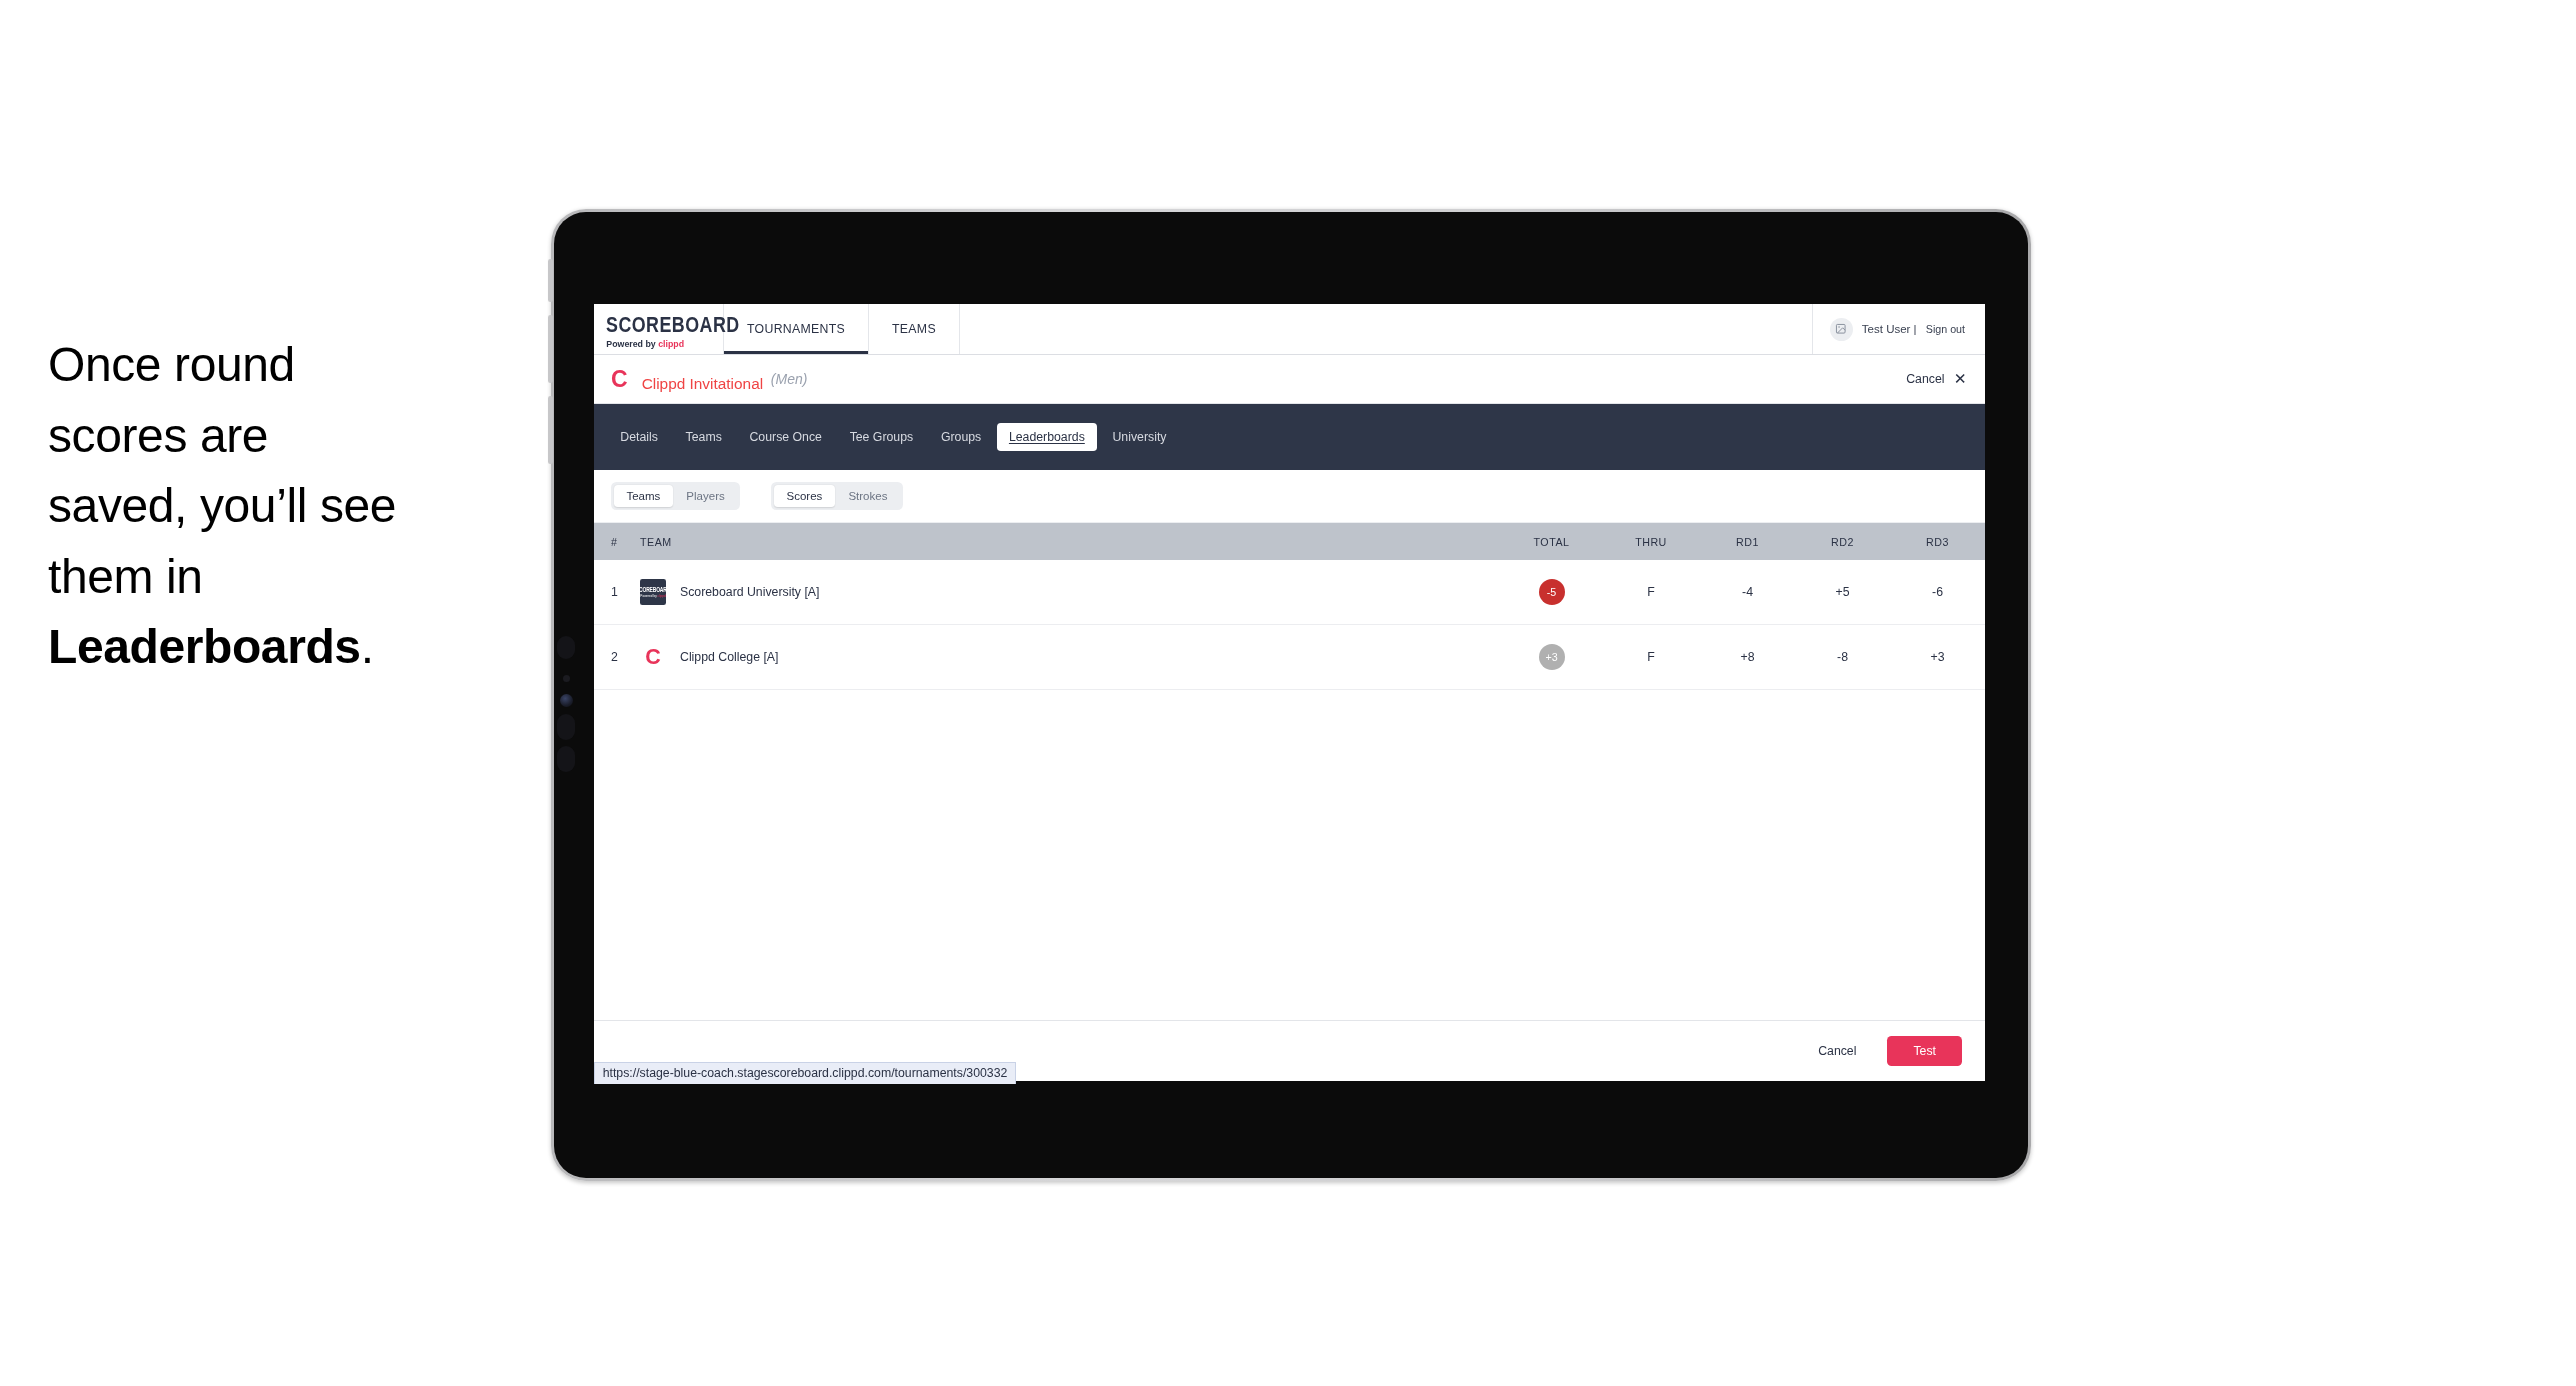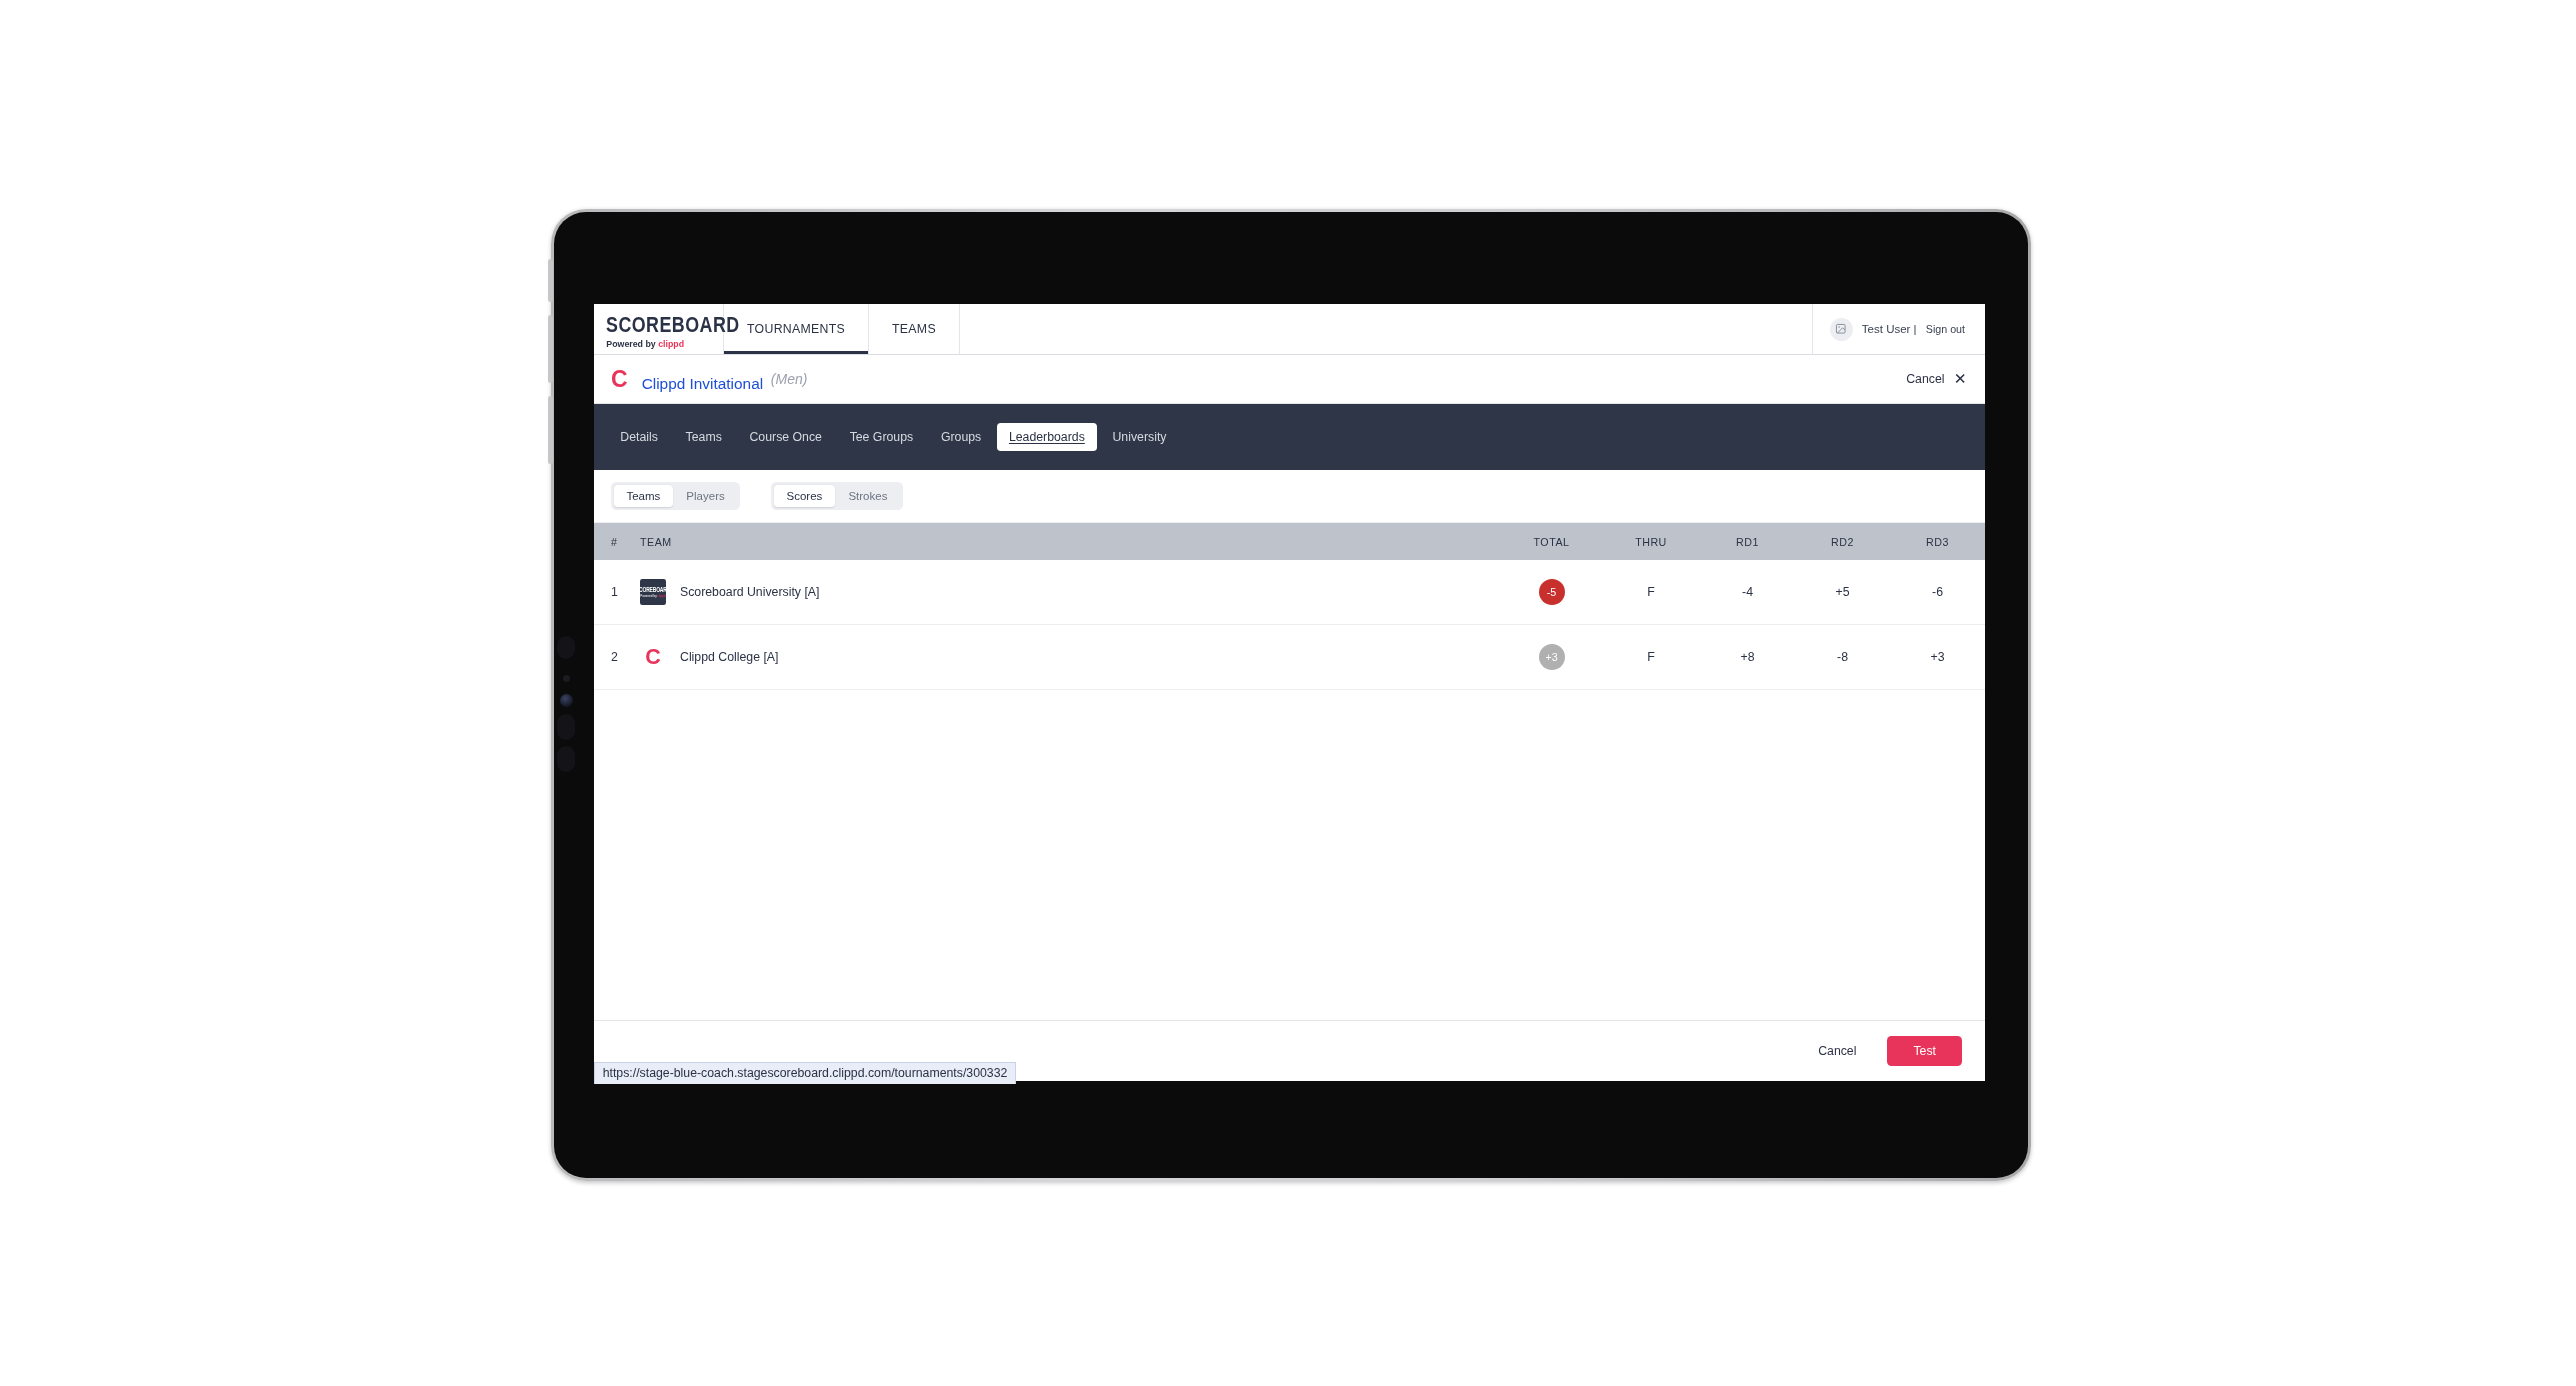--- a/index.html
+++ b/index.html
@@ -180,21 +180,21 @@
   #title-logo {
     font-size: 23px;
     font-weight: bold;
     color: #e8345a;
     line-height: 1;
     margin-right: 14px;
     font-family: "Liberation Sans", sans-serif;
   }
   #title-name {
     font-size: 15.4px;
-    color: #1d4ed8;
+    color: #ef4444;
     margin-top: 10px;
   }
   #title-gender {
     font-size: 14px;
     color: #9aa1ae;
     margin-left: 7.7px;
     font-style: italic;
   }
   #title-right {
     margin-left: auto;
@@ -366,20 +366,27 @@
     white-space: nowrap;
   }
 
   .icon-img-ph { display:block; }
 </style>
 </head>
 <body>
 
 <div id="stage">
 
+  <div id="caption">
+    <div>Once round</div>
+    <div>scores are</div>
+    <div>saved, you’ll see</div>
+    <div>them in</div>
+    <div><span class="bold">Leaderboards</span><span>.</span></div>
+  </div>
 
   <div class="top-notch" id="notch-1"></div>
   <div class="top-notch" id="notch-2"></div>
   <div class="top-notch" id="notch-3"></div>
 
   <div id="tablet-outer"></div>
   <div id="tablet-screen-bezel"></div>
 
   <div class="edge-btn" id="edge-btn-1"></div>
   <div class="edge-btn" id="edge-btn-2"></div>

